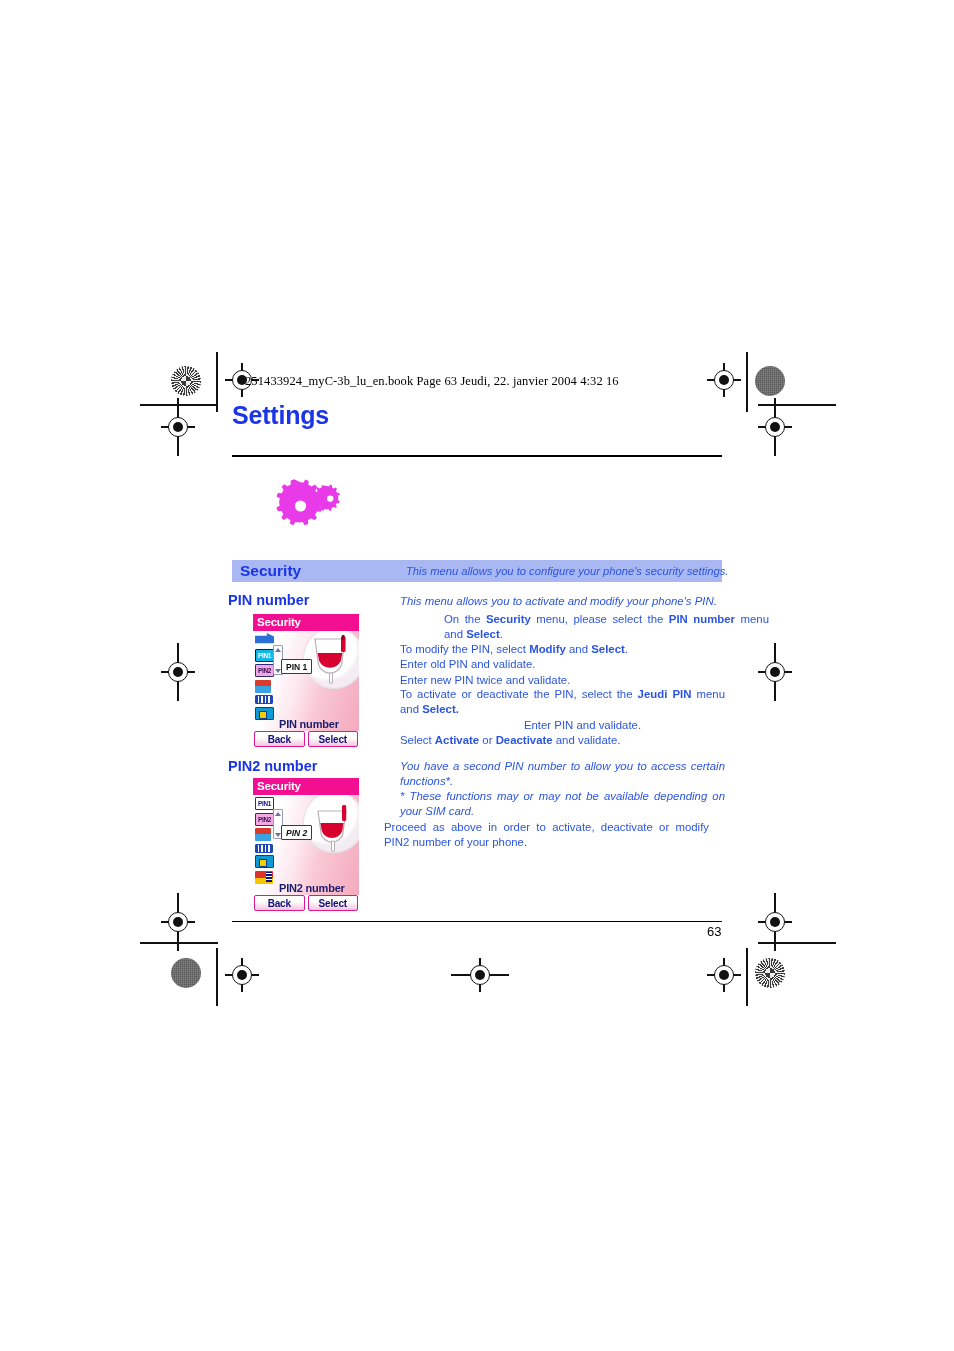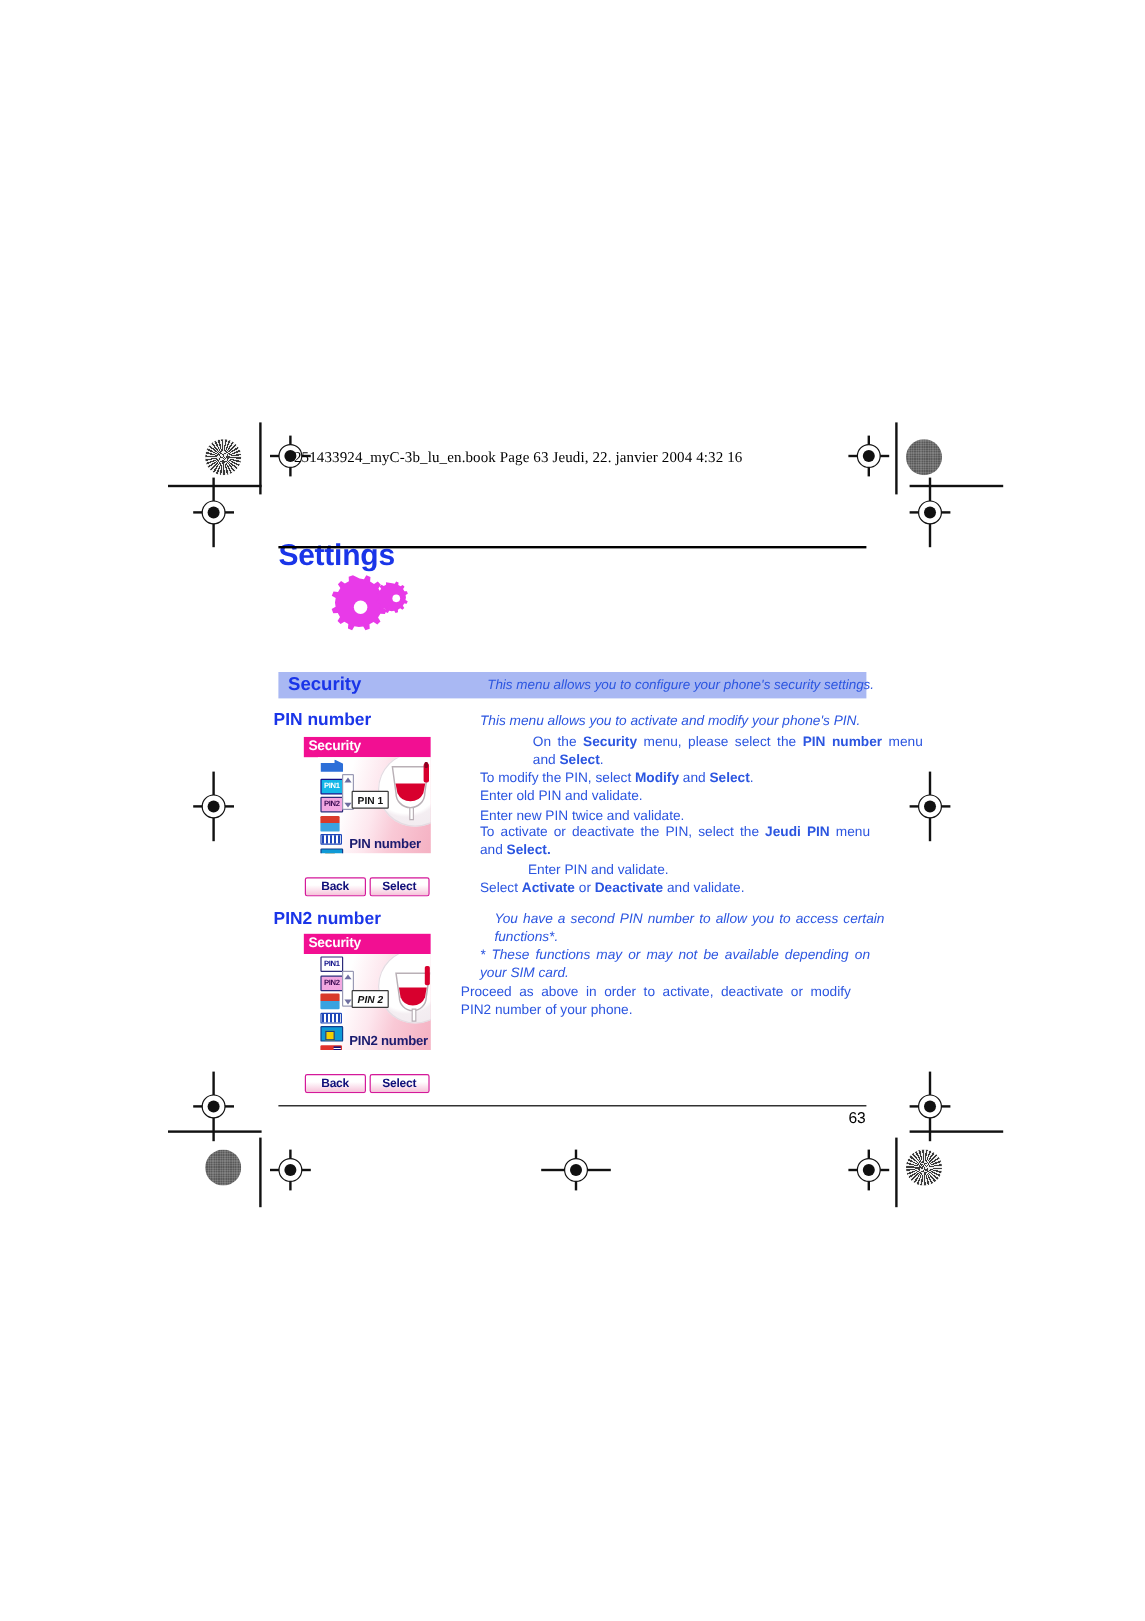--- a/index.html
+++ b/index.html
@@ -116,21 +116,21 @@
   }
   .ph-title{
     position:absolute;left:0;top:0;width:106px;height:17px;
     background:#f20f92;
     color:#ffffff;font-size:11.5px;font-weight:bold;
     padding-left:4px;box-sizing:border-box;
     line-height:17px;
     letter-spacing:-.2px;
   }
   .ph-body{
-    position:absolute;left:12px;top:17px;width:106px;height:80px;
+    position:absolute;left:0;top:17px;width:106px;height:100px;
     background:linear-gradient(105deg,#ffffff 0%,#ffffff 24%,#fde7ee 45%,#f9c9d6 62%,#f6b9c9 80%,#f3aabd 100%);
     overflow:hidden;
   }
   .ph-body:after{
     content:"";position:absolute;right:-6px;top:-4px;width:62px;height:62px;
     border-radius:50%;
     background:radial-gradient(circle at 38% 35%, #ffffff 0 52%, #f4eef2 58%, #efe7ec 100%);
     box-shadow:inset 0 0 0 1px #e4dbe2;
   }
   .ph-icons{position:absolute;left:2px;top:2px;width:22px;}
@@ -312,21 +312,21 @@
         <div class="vline"></div>
         <div class="ring"></div>
         <div class="dot"></div>
     </div>
     <div class="rule v" style="left:746px;top:948px;height:58px;"></div>
     <div class="halftone star" style="left:755px;top:958px;"></div>
   </div>
 
   <div class="bookline" style="left:245px;top:374px;">251433924_myC-3b_lu_en.book  Page 63  Jeudi, 22. janvier 2004  4:32 16</div>
 
-  <div class="chapter-title" style="left:232px;top:401px;margin-top:48px;">Settings</div>
+  <div class="chapter-title" style="left:232px;top:401px;">Settings</div>
   <div class="title-rule" style="left:232px;top:455px;width:490px;"></div>
 
   <div class="gears" style="left:273px;top:478px;">
     <svg width="76" height="56" viewBox="0 0 76 56" xmlns="http://www.w3.org/2000/svg">
       <g fill="#e83ae8">
         <path d="M32 6
                  l3.6 .6 1.9-3.2 3.4 1.4 -.3 3.7 3.2 1.9 3.1-2 2.5 2.6 -2 3.1 1.8 3.3 3.7-.2 1.3 3.5 -3.2 1.8 .5 3.6 -.6 3.6 3.2 1.9 -1.4 3.4 -3.7-.3 -1.9 3.2 2 3.1 -2.6 2.5 -3.1-2 -3.3 1.8 .2 3.7 -3.5 1.3 -1.8-3.2 -3.6 .5 -3.6-.6 -1.9 3.2 -3.4-1.4 .3-3.7 -3.2-1.9 -3.1 2 -2.5-2.6 2-3.1 -1.8-3.3 -3.7 .2 -1.3-3.5 3.2-1.8 -.5-3.6 .6-3.6 -3.2-1.9 1.4-3.4 3.7 .3 1.9-3.2 -2-3.1 2.6-2.5 3.1 2 3.3-1.8 -.2-3.7 3.5-1.3z" transform="translate(-6,-2) scale(1.02)"></path>
       </g>
       <circle cx="27.5" cy="28" r="5.6" fill="#ffffff"></circle>
       <g fill="#e83ae8">
@@ -350,21 +350,21 @@
   </div>
 
   <div class="ptext nojust" style="left:400px;top:642px;">
     <div><span>To modify the PIN, select </span><b>Modify</b><span> and </span><b>Select</b><span>.</span></div>
     <div>Enter old PIN and validate.</div>
     <div>Enter new PIN twice and validate.</div>
   </div>
 
   <div class="ptext" style="left:400px;top:687px;">
     <div style="text-align:justify;"><span>To activate or deactivate the PIN, select the </span><b>Jeudi PIN</b><span> menu and </span><b>Select.</b></div>
-    <div style="text-align:left;padding-left:40px;">Enter PIN and validate.</div>
+    <div style="text-align:center;padding-left:40px;">Enter PIN and validate.</div>
     <div style="text-align:left;"><span>Select </span><b>Activate</b><span> or </span><b>Deactivate</b><span> and validate.</span></div>
   </div>
 
   <div class="phone" style="left:253px;top:614px;">
     <div class="ph-title">Security</div>
     <div class="ph-body">
       <div class="ph-icons">
         <div class="micon sim"></div>
         <div class="micon pin sel">PIN1</div>
         <div class="micon pin v2">PIN2</div>
@@ -386,21 +386,21 @@
       <div class="ph-label">PIN number</div>
     </div>
     <div class="ph-soft">
       <div class="softkey">Back</div>
       <div class="softkey">Select</div>
     </div>
   </div>
 
   <div class="subhead" style="left:228px;top:758px;">PIN2 number</div>
 
-  <div class="ptext italic" style="left:412px;top:759px;">You have a second PIN number to allow you to access certain functions*.</div>
+  <div class="ptext italic" style="left:400px;top:759px;">You have a second PIN number to allow you to access certain functions*.</div>
 
   <div class="ptext italic" style="left:400px;top:789px;">* These functions may or may not be available depending on your SIM card.</div>
 
   <div class="ptext" style="left:384px;top:820px;">Proceed as above in order to activate, deactivate or modify PIN2 number of your phone.</div>
 
   <div class="phone" style="left:253px;top:778px;">
     <div class="ph-title">Security</div>
     <div class="ph-body">
       <div class="ph-icons">
         <div class="micon pin">PIN1</div>

